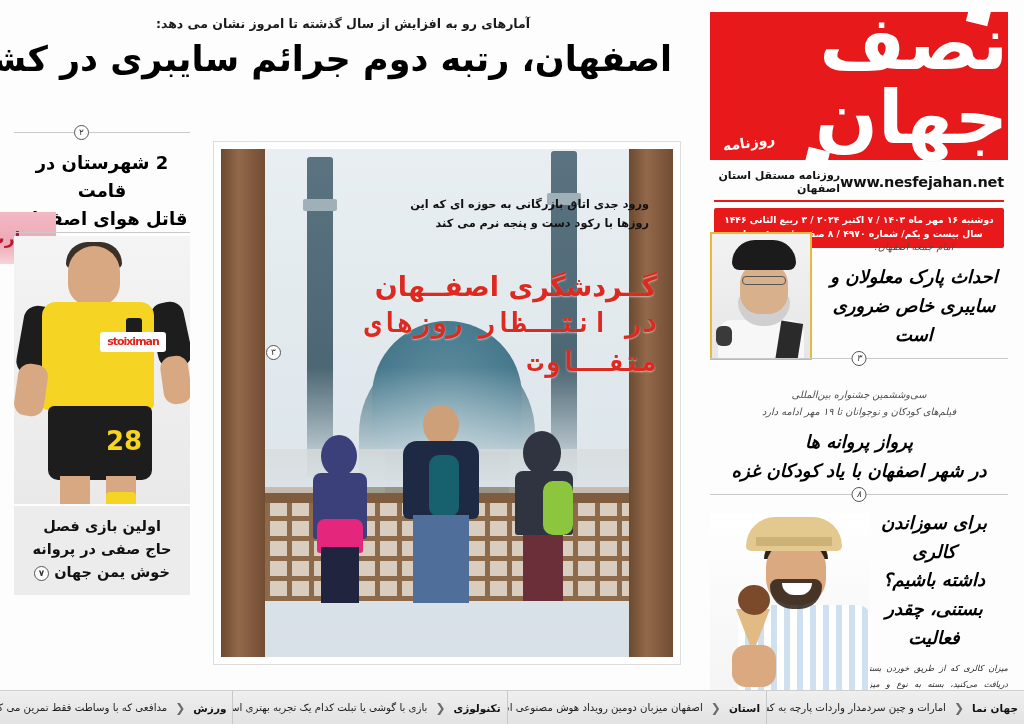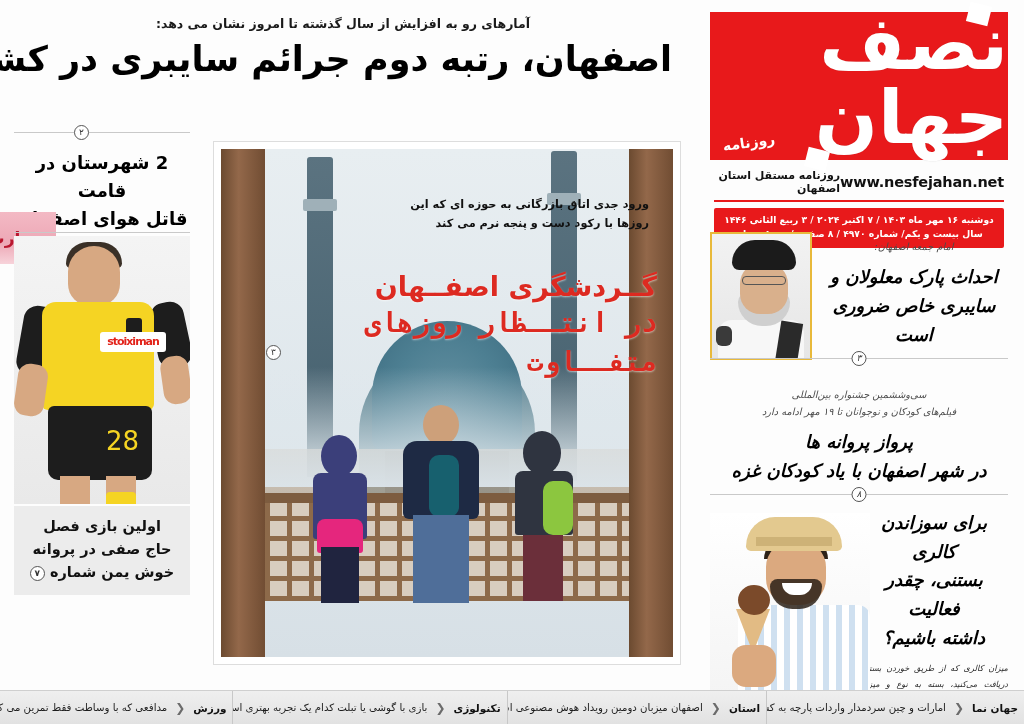--- a/index.html
+++ b/index.html
@@ -313,21 +313,21 @@
   .sp-head { position:absolute; left:54px; top:10px; width:52px; height:60px; background:#d7a882; border-radius:26px 26px 22px 22px; }
   .sp-hair { position:absolute; left:52px; top:6px; width:56px; height:26px; background:#3a3027; border-radius:28px 28px 6px 6px; }
   .sp-shirt { position:absolute; left:28px; top:66px; width:112px; height:108px; background:#f5d423; border-radius:14px 14px 6px 6px; }
   .sp-sleeveL { position:absolute; left:6px; top:70px; width:34px; height:70px; background:#1d1d1d; border-radius:14px; transform:rotate(10deg); }
   .sp-sleeveR { position:absolute; right:2px; top:66px; width:34px; height:66px; background:#1d1d1d; border-radius:14px; transform:rotate(-12deg); }
   .sp-armL { position:absolute; left:2px; top:128px; width:30px; height:52px; background:#d7a882; border-radius:12px; transform:rotate(8deg); }
   .sp-armR { position:absolute; right:0px; top:120px; width:28px; height:48px; background:#d7a882; border-radius:12px; transform:rotate(-8deg);}
   .sp-logo { position:absolute; left:50px; top:96px; width:66px; height:20px; background:#ffffff; border-radius:3px;margin-left:36px; }
   .sp-logo span { display:block; text-align:center; font-size:11px; font-weight:bold; color:#e2231a; line-height:20px; letter-spacing:-1px; direction:ltr;}
   .sp-shorts { position:absolute; left:34px; top:170px; width:104px; height:74px; background:#1d1d1d; border-radius:6px 6px 10px 10px; }
-  .sp-num { position:absolute; left:92px; top:190px; font-size:26px; font-weight:normal; color:#f5d423; direction:ltr;}
+  .sp-num { position:absolute; left:92px; top:190px; font-size:26px; font-weight:bold; color:#f5d423; direction:ltr;}
   .sp-legL { position:absolute; left:46px; top:240px; width:30px; height:34px; background:#d7a882; }
   .sp-legR { position:absolute; left:92px; top:240px; width:30px; height:34px; background:#d7a882; }
   .sp-sockR { position:absolute; left:92px; top:256px; width:30px; height:20px; background:#f5d423; border-radius:4px;}
   .sp-crest { position:absolute; left:112px; top:82px; width:16px; height:18px; background:#1d1d1d; border-radius:3px;}
 
   
   .cl-bg { position:absolute; inset:0; background:linear-gradient(180deg,#f2f2f2,#e6e6e6); }
   .cl-turban { position:absolute; left:20px; top:6px; width:64px; height:30px; background:#1b1b1b; border-radius:32px 32px 10px 10px;}
   .cl-face { position:absolute; left:28px; top:28px; width:48px; height:52px; background:#d9b08c; border-radius:22px 22px 20px 20px;}
   .cl-beard { position:absolute; left:26px; top:58px; width:52px; height:34px; background:#cfcfcf; border-radius:10px 10px 24px 24px;}
@@ -419,21 +419,21 @@
     <div class="sp-num">28</div>
     <div class="sp-legL"></div>
     <div class="sp-legR"></div>
     <div class="sp-sockR"></div>
   </div>
 
   <div id="soccer-caption" class="rtl">
     <div>اولین بازی فصل</div>
     <div>حاج صفی در پروانه</div>
     <div>
-      <span>خوش یمن شماره</span>
+      <span>خوش یمن جهان</span>
       <span class="pagenum">۷</span>
     </div>
   </div>
 
   <div id="center-block">
     <div id="center-frame">
       <div class="sky"></div>
       <div class="minaret" style="left:86px; top:8px; height:320px;"></div>
       <div class="minaret" style="right:96px; top:2px; height:330px;"></div>
       <div class="iwan" style="left:50%; transform:translateX(-50%); top:196px;"></div>
@@ -525,22 +525,22 @@
         <div class="ic-beard"></div>
         <div class="ic-smile"></div>
         <div class="ic-hat"></div>
         <div class="ic-hatband"></div>
         <div class="ic-cone"></div>
         <div class="ic-scoop"></div>
         <div class="ic-hand"></div>
       </div>
       <div class="r-head rtl">
         <div>برای سوزاندن کالری</div>
+        <div>داشته باشیم؟</div>
         <div>بستنی، چقدر فعالیت</div>
-        <div>داشته باشیم؟</div>
       </div>
       <div class="r-body rtl">میزان کالری که از طریق خوردن بستنی دریافت می‌کنید، بسته به نوع و میزان مصرف شده متفاوت است؛ بنابراین برای سوزاندن کالری هر نوع بستنی باید مقادیر متفاوتی هم فعالیت بدنی داشته باشید.</div>
 
     </div>
   </div>
 
   <div id="bottom-nav" class="rtl">
 
     <div class="nav-item">
       <span class="nav-label">جهان نما</span>

